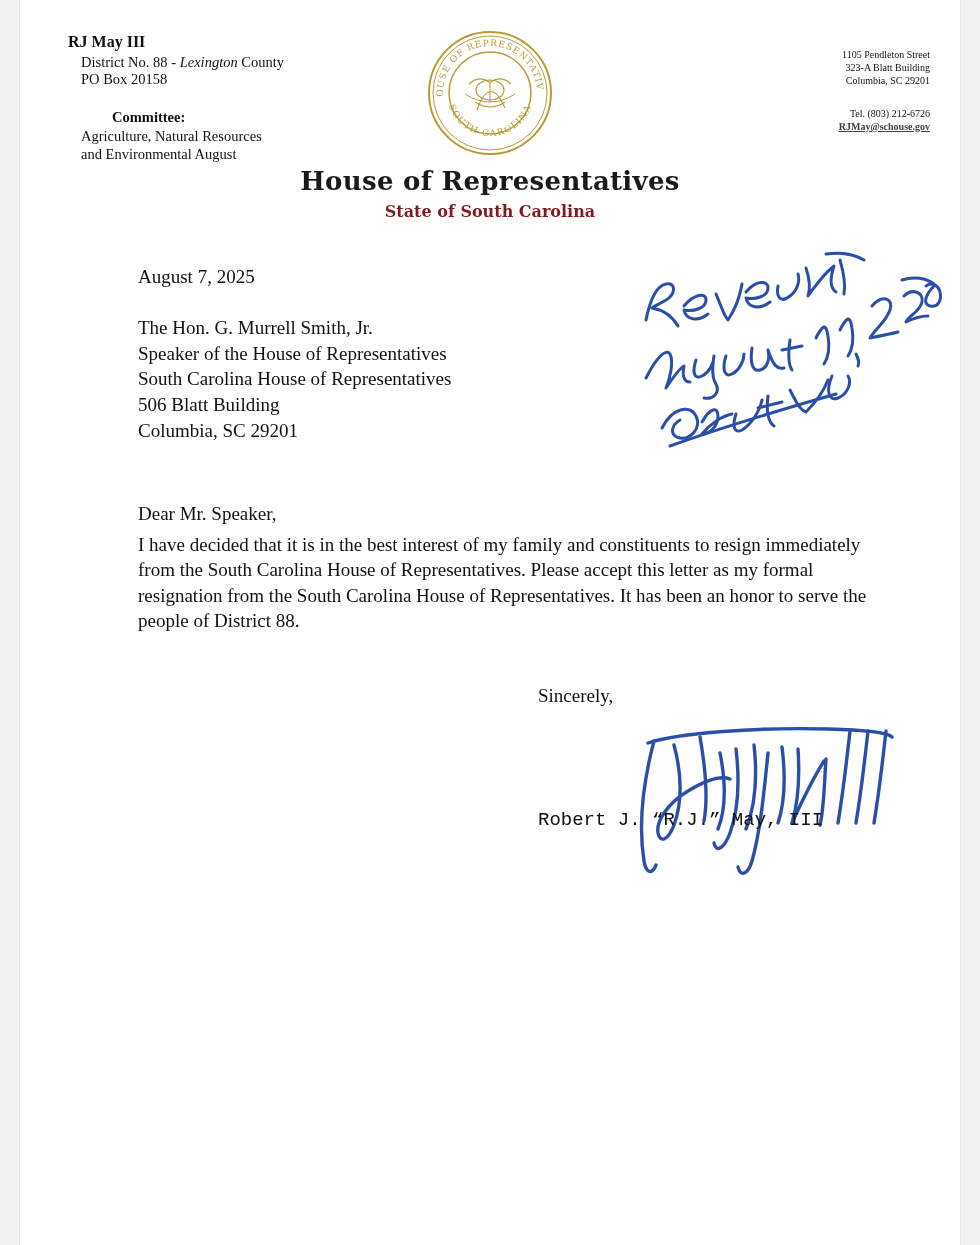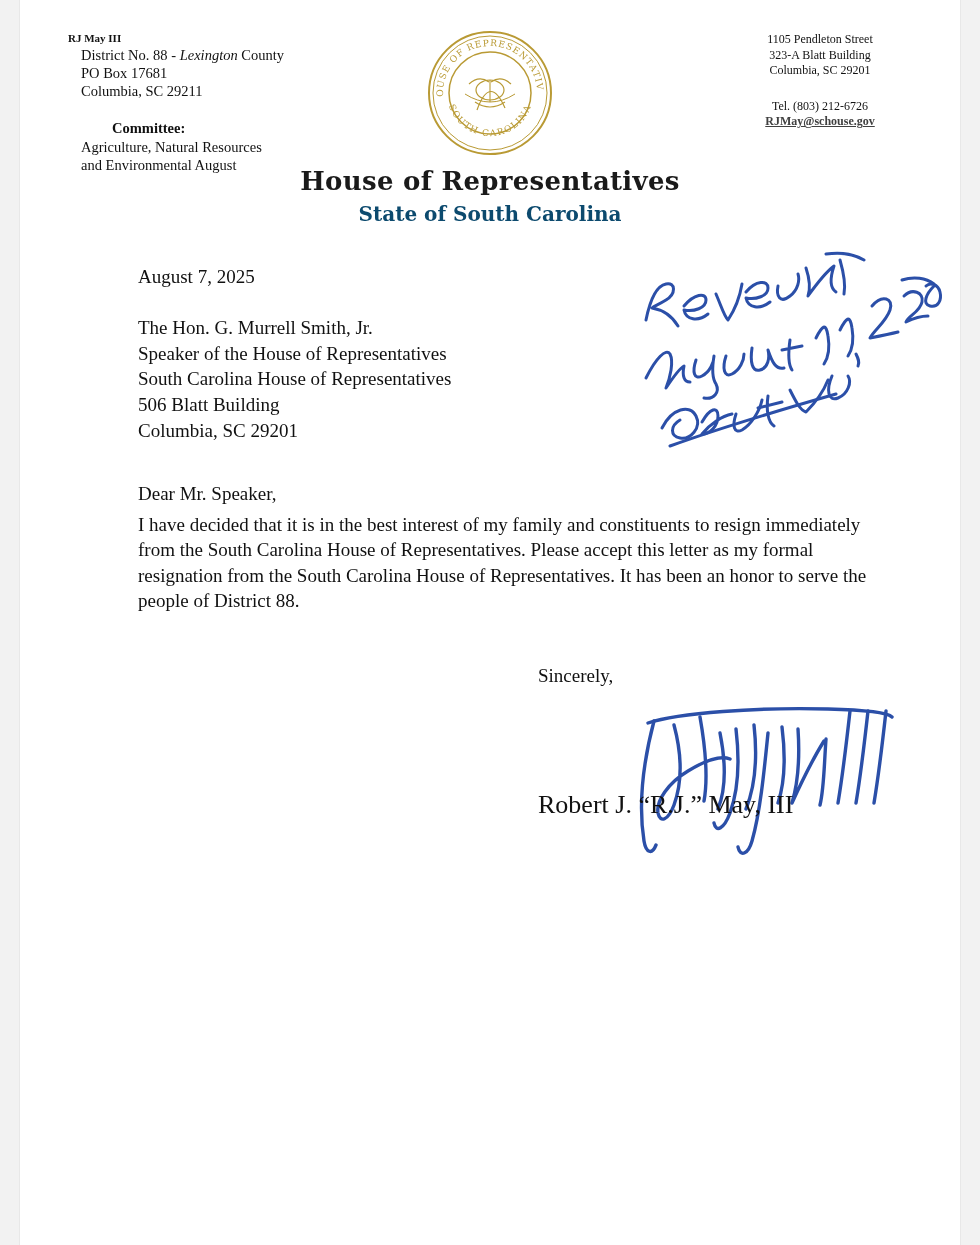--- a/index.html
+++ b/index.html
@@ -31,45 +31,45 @@
   .lh-left {
     position: absolute;
     left: 48px;
     top: 32px;
     width: 300px;
     font-size: 14.5px;
     line-height: 1.22;
   }
   .lh-left .name {
     font-weight: bold;
-    font-size: 11px;
+    font-size: 16px;
     margin-bottom: 2px;
   }
   .lh-left .indent {
     padding-left: 13px;
   }
   .lh-left .district .ital { font-style: italic; }
   .lh-left .committee-head {
     font-weight: bold;
     margin-top: 20px;
     margin-left: 44px;
   }
   .lh-left .committee-body {
     padding-left: 13px;
     line-height: 1.25;
   }
 
   .lh-right {
     position: absolute;
     right: 30px;
-    top: 32px;
+    top: 48px;
     width: 220px;
-    font-size: 12px;
+    font-size: 10px;
     line-height: 1.3;
-    text-align: center;
+    text-align: right;
   }
   .lh-right .tel { margin-top: 20px; }
   .lh-right .email {
     color: #404040;
     text-decoration: underline;
     font-weight: bold;
     display: inline-block;
   }
 
   .lh-center {
@@ -89,55 +89,56 @@
   .house-title {
     margin-top: 8px;
     font-size: 26px;
     letter-spacing: .3px;
     font-family: "DejaVu Serif", serif;
     font-weight: bold;
     color: #1a1a1a;
   }
   .state-title {
     margin-top: 6px;
-    font-size: 20px;
+    font-size: 16px;
     font-family: "DejaVu Serif", serif;
     font-weight: bold;
-    color: #0c4a6e;
+    color: #7f1d1d;
   }
 
   
   .letter-body {
     position: relative;
     margin-top: 14px;
     padding-left: 118px;
     padding-right: 70px;
     font-size: 19px;
     line-height: 1.32;
   }
   .date { margin-bottom: 26px; }
   .addr div { line-height: 1.35; }
-  .salutation { margin-top: 38px; }
+  .salutation { margin-top: 58px; }
   .para {
     margin-top: 6px;
     text-align: left;
     max-width: 740px;
   }
 
   .closing-block {
     margin-top: 50px;
     padding-left: 400px;
     position: relative;
   }
   .closing { font-size: 19px; }
   .sig-space { height: 100px; }
   .signer {
-    font-size: 26px;
+    font-size: 19px;
     position: relative;
     z-index: 1;
+    font-family: Liberation Mono, monospace;
   }
 
   
   .ink {
     position: absolute;
     pointer-events: none;
   }
   .received-stamp {
     top: 250px;
     left: 620px;
@@ -155,22 +156,21 @@
 </head>
 <body>
 
 <div class="page">
 
   <div class="letterhead">
 
     <div class="lh-left">
       <div class="name">RJ May III</div>
       <div class="indent district"><span>District No. 88 - </span><span class="ital">Lexington</span><span> County</span></div>
-      <div class="indent">PO Box 17681</div>
-      <div class="indent">Columbia, SC 29211</div>
+      <div class="indent">PO Box 20158</div>
 
       <div class="committee-head">Committee:</div>
       <div class="committee-body">Agriculture, Natural Resources</div>
       <div class="committee-body">and Environmental August</div>
     </div>
 
     <div class="lh-center">
       <div class="seal">
         <svg width="130" height="130" viewBox="0 0 130 130" aria-hidden="true">
           <defs>

